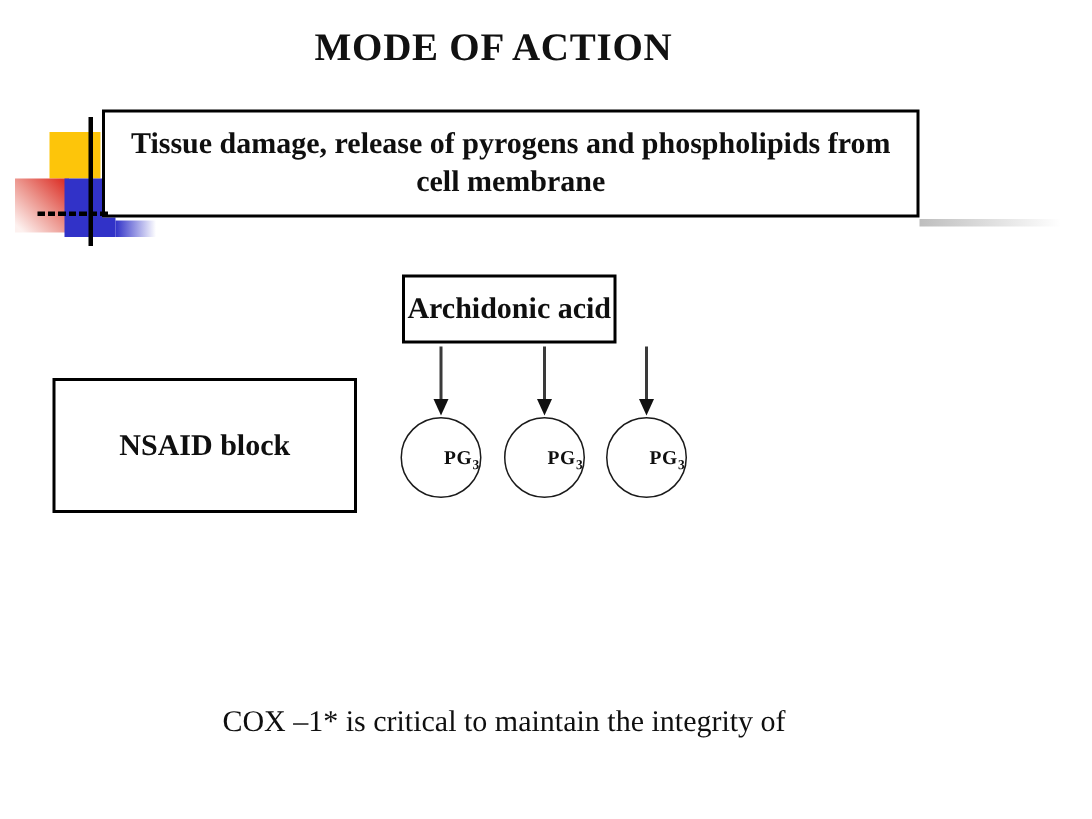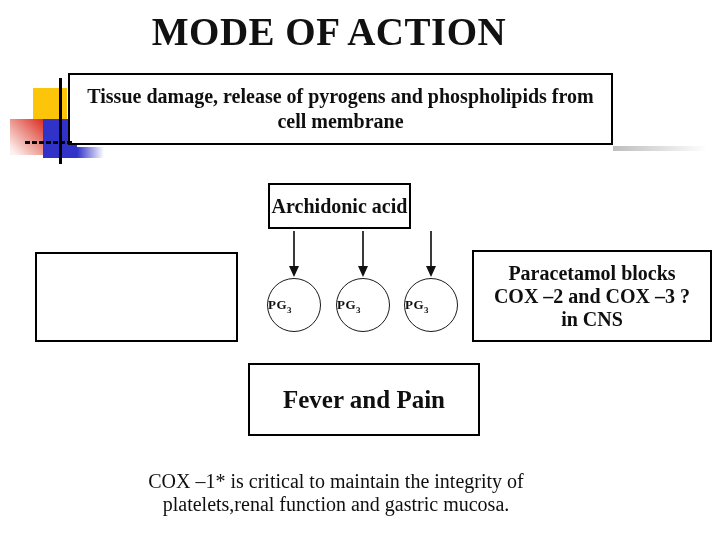--- a/index.html
+++ b/index.html
@@ -22,21 +22,21 @@
                  background:linear-gradient(90deg,#3132c8,rgba(49,50,200,0)); z-index:1; }
   .v-line      { left:59px; top:78px;  width:3px;  height:86px; background:#000; z-index:3; }
   .h-line      { left:25px; top:141px; width:48px; height:3px;
                  background:repeating-linear-gradient(90deg,#000 0 5px,rgba(0,0,0,0) 5px 7px); z-index:3; }
   .shadow-strip{ left:613px; top:146px; width:94px; height:5px;
                  background:linear-gradient(90deg,rgba(110,110,110,0.45),rgba(200,200,200,0)); z-index:1; }
 
   
   .title {
     position:absolute; left:0; top:15px; width:658px; margin:0;
-    text-align:center; font-size:39px; line-height:34px; font-weight:bold;
+    text-align:center; font-size:26px; line-height:34px; font-weight:bold;
     letter-spacing:0.5px; color:#111;
   }
 
   
   .box {
     position:absolute; box-sizing:border-box;
     border:2px solid #000; background:#fff;
     display:flex; flex-direction:column;
     align-items:center; justify-content:center;
     text-align:center; font-weight:bold;
@@ -55,21 +55,21 @@
                 border-left:5px solid transparent; border-right:5px solid transparent;
                 border-top:11px solid #111; }
   .a1 .arrow-line { left:293px; } .a1 .arrow-head { left:289px; }
   .a2 .arrow-line { left:362px; } .a2 .arrow-head { left:358px; }
   .a3 .arrow-line { left:430px; } .a3 .arrow-head { left:426px; }
 
   
   .circle {
     position:absolute; top:278px; width:54px; height:54px;
     box-sizing:border-box; border:1.5px solid #1a1a1a; border-radius:50%;
-    background:#fff; display:flex; align-items:center; justify-content:flex-start;
+    background:#fff; display:flex; align-items:center; justify-content:flex-end;
     font-weight:bold; font-size:13px; letter-spacing:0.5px;
   }
   .c1 { left:267px; } .c2 { left:336px; } .c3 { left:404px; }
   .circle sub { font-size:9px; line-height:0; }
 
   
   .footnote {
     position:absolute; left:95px; top:470px; width:482px;
     text-align:center; font-weight:normal; font-size:20px; line-height:23px;
   }
@@ -117,30 +117,22 @@
     <span><span>PG</span><sub>3</sub></span>
   </div>
   <div class="circle c2">
     <span><span>PG</span><sub>3</sub></span>
   </div>
   <div class="circle c3">
     <span><span>PG</span><sub>3</sub></span>
   </div>
 
   <div class="box nsaid-box">
+    <span class="bl">NSAID block</span>
   </div>
 
-  <div class="box paracetamol-box">
-    <span class="bl">Paracetamol blocks</span>
-    <span class="bl">COX –2 and COX –3 ?</span>
-    <span class="bl">in CNS</span>
-  </div>
 
-  <div class="box fever-box">
-    <span class="bl">Fever and Pain</span>
-  </div>
 
   <div class="footnote">
     <span class="bl" style="display:block">COX –1* is critical to maintain the integrity of</span>
-    <span class="bl" style="display:block">platelets,renal function and gastric mucosa.</span>
   </div>
 
 </div>
 
 </body></html>

